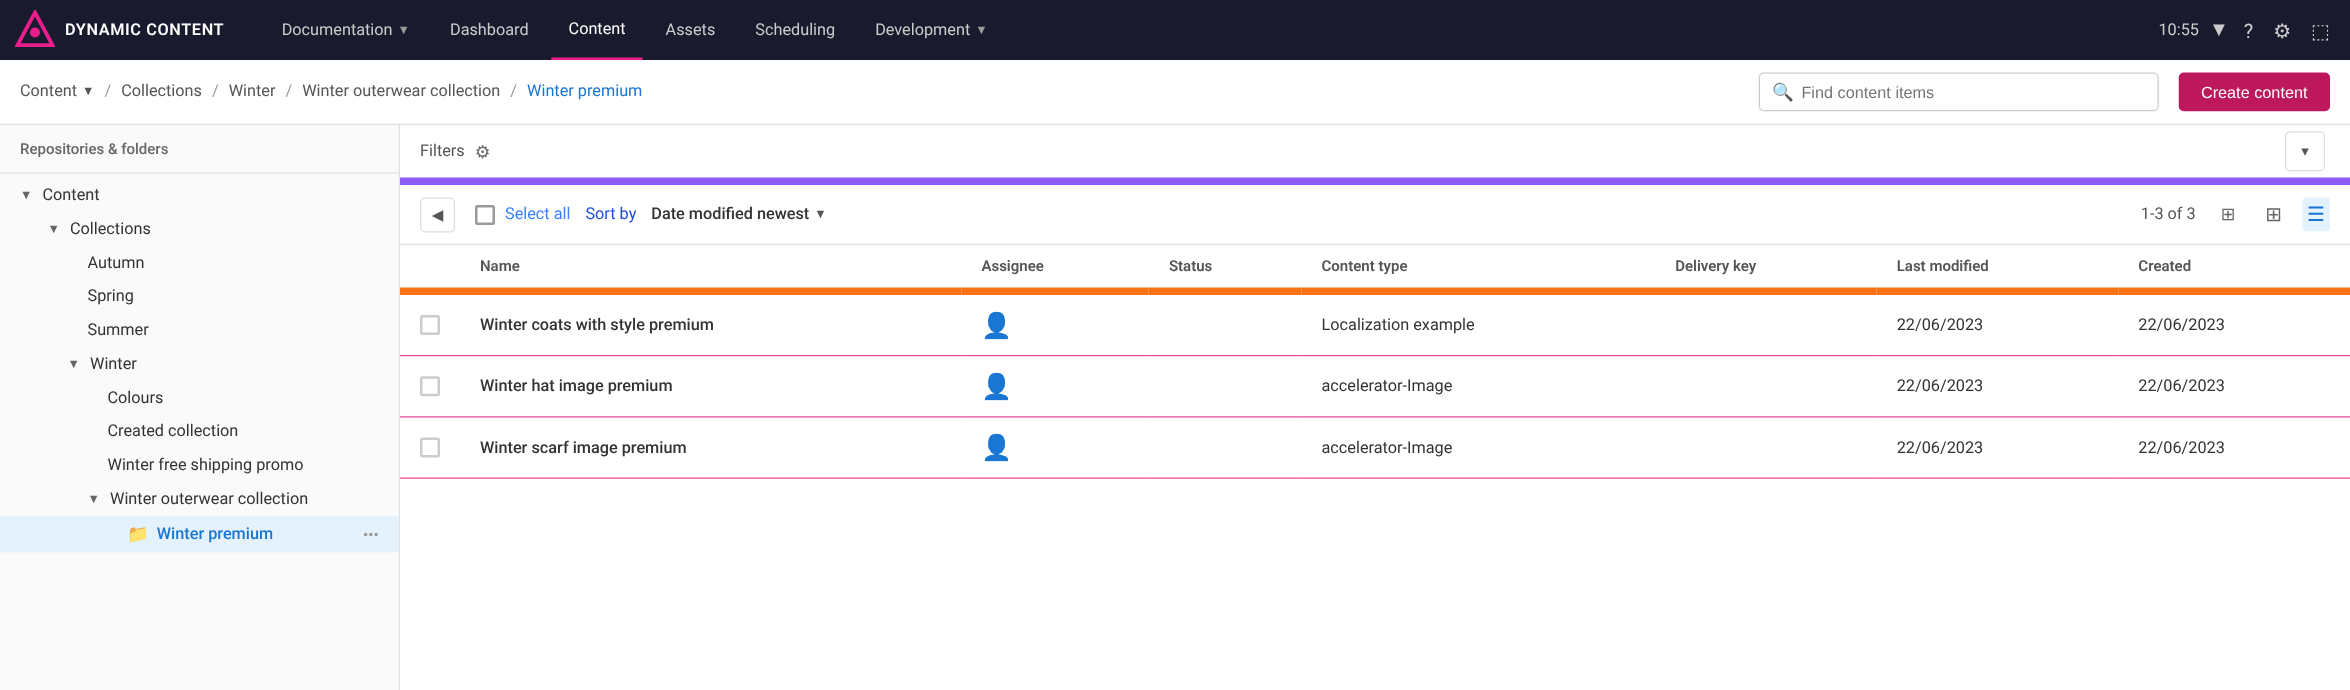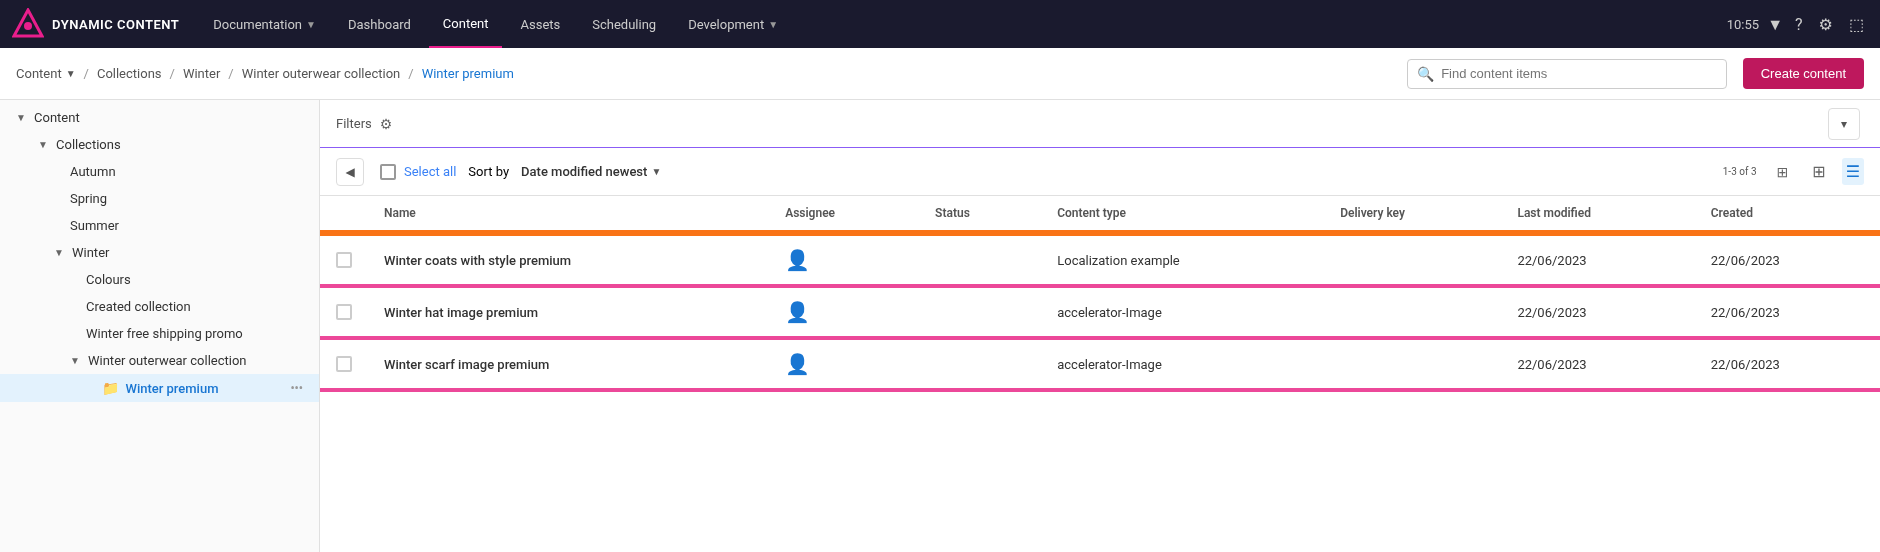--- a/index.html
+++ b/index.html
@@ -2,21 +2,21 @@
 <html><head>
   <meta charset="utf-8">
   <style>
     * { margin: 0; padding: 0; box-sizing: border-box; }
     body { font-family: -apple-system, BlinkMacSystemFont, 'Segoe UI', Roboto, sans-serif; font-size: 13px; color: #333; background: #fff; width: 1880px; height: 552px; overflow: hidden; }
 
     
     .topnav {
       display: flex; align-items: center; background: #1a1a2e; height: 48px; padding: 0 12px; gap: 4px;
     }
-    .logo-area { display: flex; align-items: center; gap: 8px; margin-right: 16px; }
+    .logo-area { display: flex; align-items: center; gap: 8px; margin-right: 28px; }
     .logo-icon { width: 32px; height: 32px; }
     .logo-text { color: #fff; font-size: 13px; font-weight: 600; text-transform: uppercase; letter-spacing: 0.5px; white-space: nowrap; }
     .nav-item { color: #ccc; font-size: 13px; padding: 0 14px; height: 48px; display: flex; align-items: center; cursor: pointer; gap: 4px; }
     .nav-item.active { color: #fff; border-bottom: 2px solid #e91e8c; }
     .nav-item .chevron { font-size: 10px; color: #999; }
     .nav-spacer { flex: 1; }
     .nav-time { color: #ccc; font-size: 13px; display: flex; align-items: center; gap: 4px; }
     .nav-icons { display: flex; align-items: center; gap: 8px; }
     .nav-icon-btn { color: #ccc; font-size: 16px; cursor: pointer; padding: 4px; }
 
@@ -56,55 +56,55 @@
     .sidebar-item .expand-icon { font-size: 10px; color: #666; width: 12px; }
     .sidebar-item .folder-icon { color: #1976d2; font-size: 14px; }
     .sidebar-item-label { flex: 1; }
     .sidebar-more { color: #999; font-size: 12px; margin-left: auto; }
 
     
     .content-panel { flex: 1; display: flex; flex-direction: column; overflow: hidden; }
 
     
     .filter-bar {
-      display: flex; align-items: center; padding: 0 16px; height: 48px; border-bottom: 1px solid #8b5cf6; gap: 8px;
+      display: flex; align-items: center; padding: 0 16px; height: 48px; border-bottom: 6px solid #8b5cf6; gap: 8px;
     }
     .filter-label { font-size: 13px; color: #555; }
     .filter-icon { color: #666; font-size: 14px; }
     .collapse-btn {
       width: 32px; height: 32px; display: flex; align-items: center; justify-content: center; cursor: pointer; border: 1px solid #ddd; border-radius: 4px; background: #fff; margin: 0 4px;
     }
     .collapse-icon { font-size: 12px; color: #555; }
 
     
     .toolbar {
       display: flex; align-items: center; padding: 0 16px; height: 48px; border-bottom: 1px solid #e0e0e0; gap: 12px;
     }
     .checkbox-wrap { display: flex; align-items: center; }
     .checkbox { width: 16px; height: 16px; border: 2px solid #999; border-radius: 2px; cursor: pointer; display: flex; align-items: center; justify-content: center; }
     .select-all-label { font-size: 13px; color: #3b82f6; cursor: pointer; margin-left: 8px; }
-    .sort-label { font-size: 13px; color: #000000; }
+    .sort-label { font-size: 13px; color: #1d4ed8; }
     .sort-select {
       display: flex; align-items: center; gap: 4px; cursor: pointer; font-size: 13px; color: #333; font-weight: 500;
     }
     .sort-chevron { font-size: 10px; color: #555; }
     .toolbar-spacer { flex: 1; }
-    .pagination-label { font-size: 10px; color: #555; text-align: right; }
+    .pagination-label { font-size: 13px; color: #555; text-align: right; }
     .view-icon-btn { padding: 4px; cursor: pointer; color: #666; font-size: 16px; border-radius: 3px; }
     .view-icon-btn.active { color: #1976d2; background: #e3f2fd; }
     .filter-settings-btn { padding: 4px 8px; cursor: pointer; color: #666; font-size: 14px; }
 
     
     .table-wrap { flex: 1; overflow-y: auto; }
     table { width: 100%; border-collapse: collapse; }
     thead tr { border-bottom: 6px solid #f97316; }
     thead th {
       padding: 10px 16px; font-size: 12px; font-weight: 600; color: #555; text-align: left; white-space: nowrap;
     }
-    tbody tr { border-bottom: 4px solid #ec4899; }
+    tbody tr { border-bottom: 1px solid #ec4899; }
     tbody td { padding: 12px 16px; font-size: 13px; color: #333; }
     tbody td.name-cell { font-weight: 500; }
     .avatar-icon { color: #bbb; font-size: 20px; }
     .row-checkbox { width: 16px; height: 16px; border: 2px solid #ccc; border-radius: 2px; cursor: pointer; }
   </style>
 </head>
 <body>
 
 <nav class="topnav">
   <div class="logo-area">
@@ -166,20 +166,21 @@
   <div class="search-box">
     <span class="search-icon-wrap">🔍</span>
     <input type="text" placeholder="Find content items" style="">
   </div>
   <button class="create-btn">Create content</button>
 </div>
 
 <div class="main-layout">
 
   <aside class="sidebar">
+    <div class="sidebar-header">Repositories &amp; folders</div>
 
     <div class="sidebar-section">
 
       <div class="sidebar-item">
         <span class="expand-icon">▼</span>
         <span class="sidebar-item-label">Content</span>
       </div>
 
       <div class="sidebar-item">
         <span style="margin-left:16px"></span>

